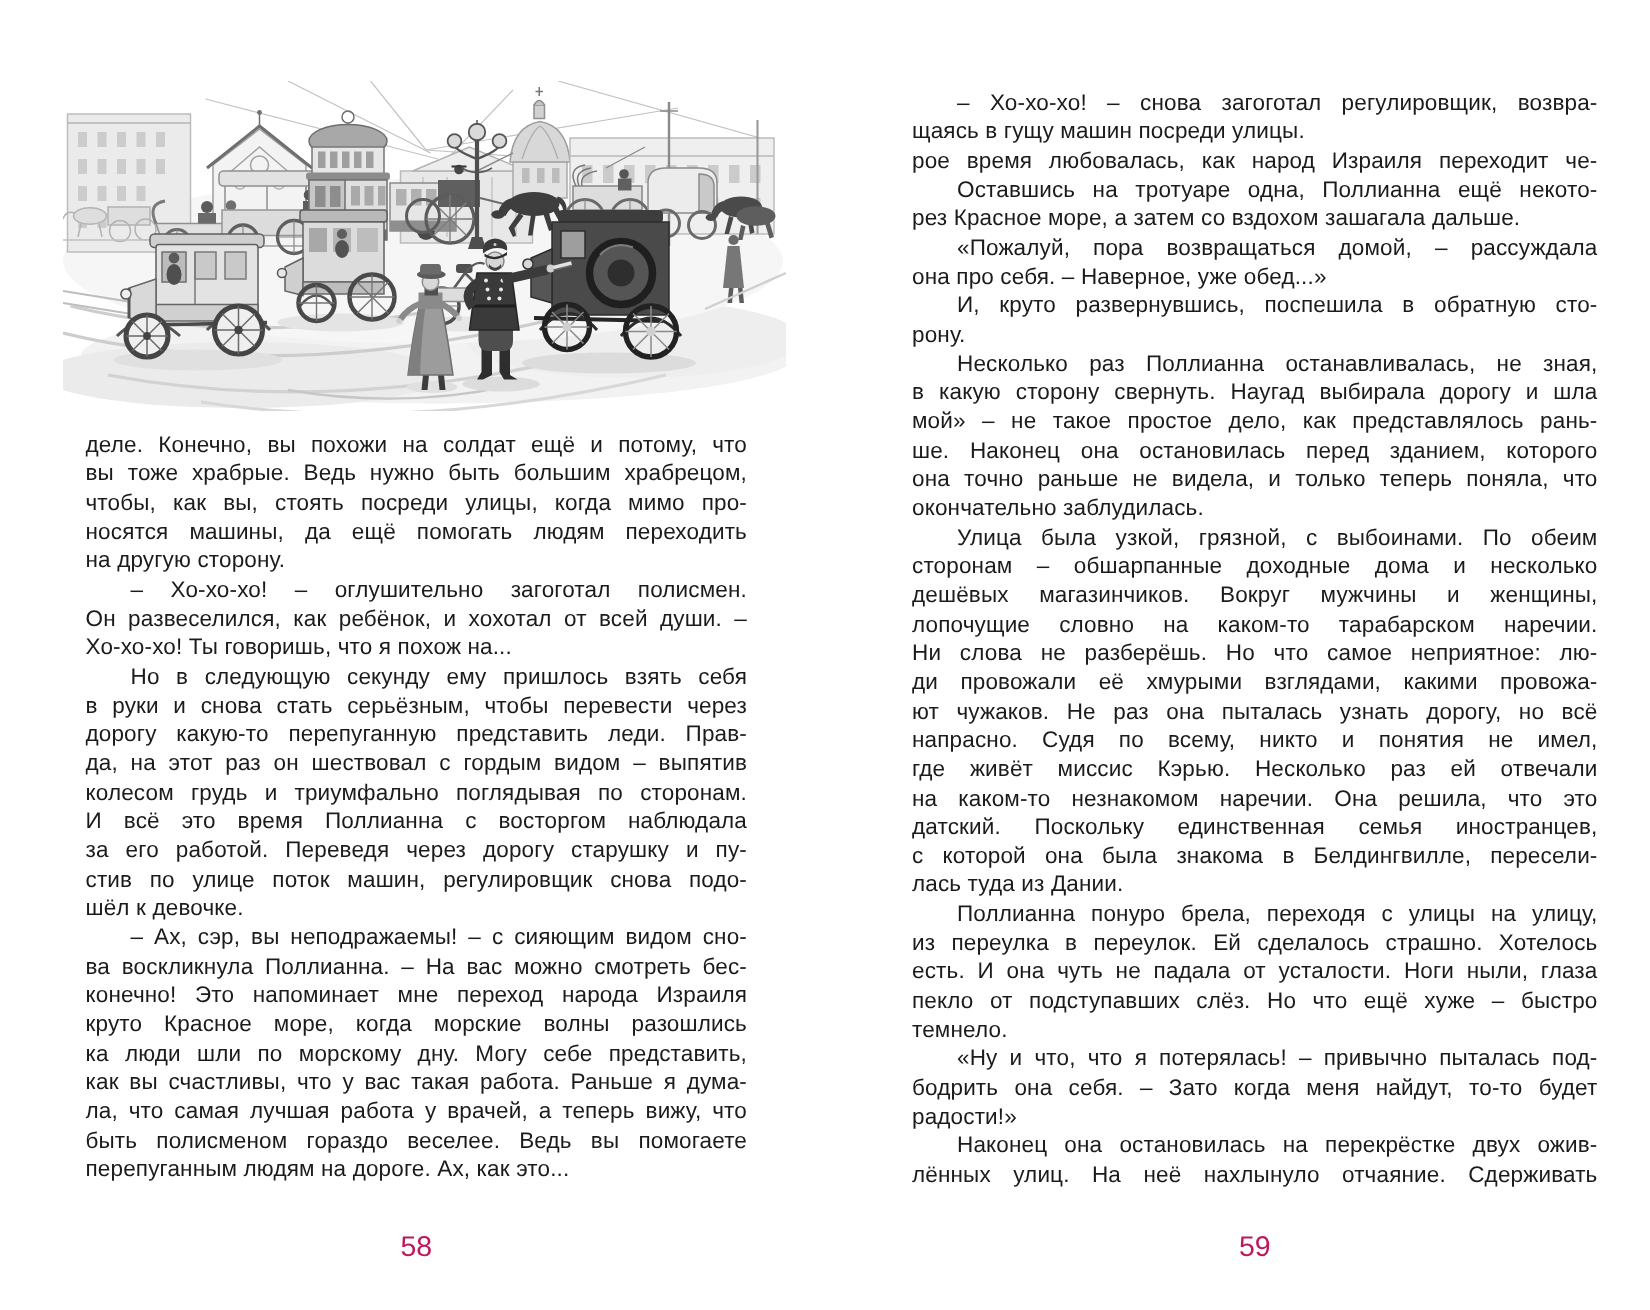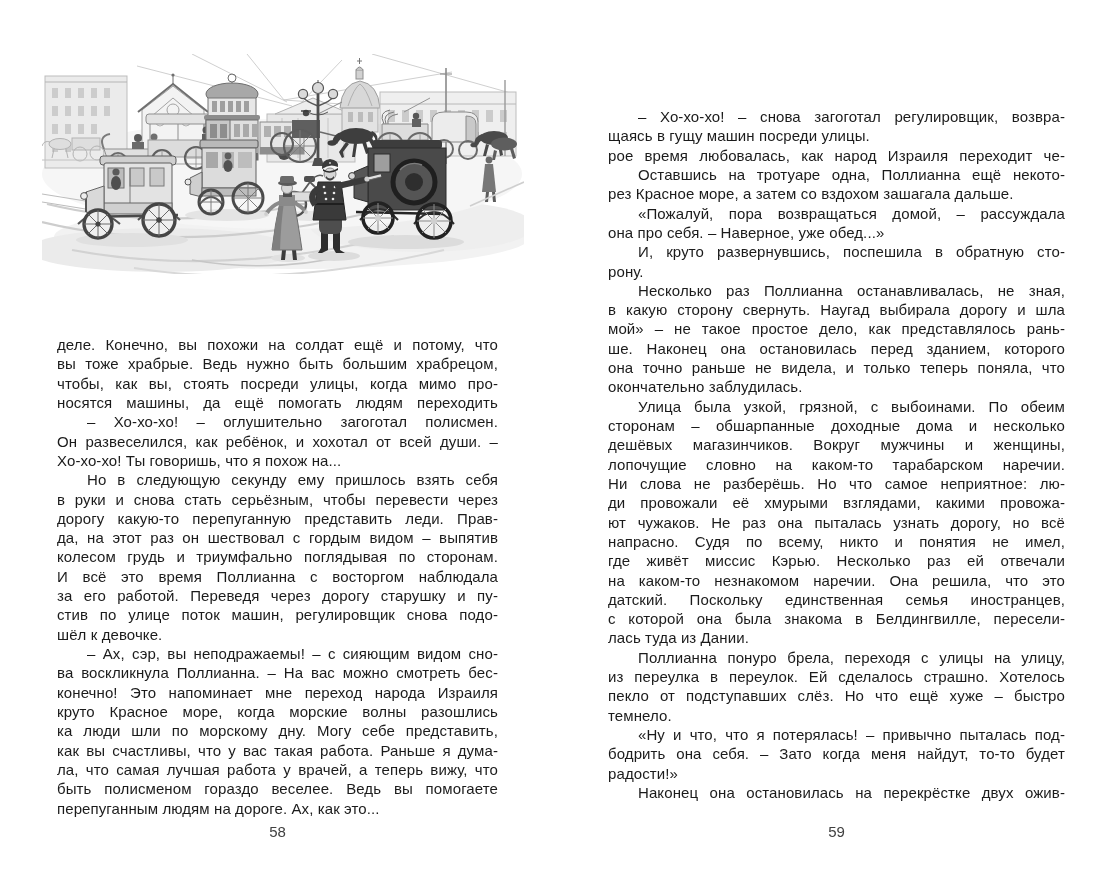--- a/index.html
+++ b/index.html
@@ -6,33 +6,33 @@
   body{
     width:1100px;height:873px;position:relative;overflow:hidden;
     background:#ffffff;
     font-family:"Liberation Sans","DejaVu Sans",sans-serif;
     color:#1b1b1b;
   }
   .spread{position:absolute;inset:0;}
   .illustration{
     position:absolute;left:42px;top:54px;width:482px;height:220px;
   }
-  .textcol{position:absolute;margin-top:48px;}
+  .textcol{position:absolute;}
   .textcol-left{left:57px;top:287px;width:441px;}
   .textcol-right{left:608px;top:59px;width:457px;}
   .ln{
     font-size:15px;height:19.32px;line-height:19.32px;
     text-align:justify;overflow:hidden;
     letter-spacing:0.1px;
   }
   .ln.j{text-align-last:justify;}
   .ln.l{text-align-last:left;}
   .ln.ind{text-indent:30px;}
   .pagenum{
-    position:absolute;font-size:15px;color:#404040;text-align:center;
+    position:absolute;font-size:19px;color:#be185d;text-align:center;
     top:822px;height:20px;line-height:20px;
   }
   .pagenum-left{left:57px;width:441px;}
   .pagenum-right{left:608px;width:457px;}
 </style>
 </head>
 <body>
 
 <div class="spread">
 
@@ -396,20 +396,21 @@
       <path d="M236,129 a9.5 3 0 0 1 19,0 a9.5 3 0 0 1 -19,0 z" fill="#5a5a5a"></path>
       <path d="M240,122 h10 q2,0 2,3 v4 h-14 v-4 q0,-3 2,-3 z" fill="#6a6a6a"></path>
     </g>
   </svg>
 
   <div class="textcol textcol-left">
       <div class="ln j">деле. Конечно, вы похожи на солдат ещё и потому, что</div>
       <div class="ln j">вы тоже храбрые. Ведь нужно быть большим храбрецом,</div>
       <div class="ln j">чтобы, как вы, стоять посреди улицы, когда мимо про-</div>
       <div class="ln j">носятся машины, да ещё помогать людям переходить</div>
+      <div class="ln l">на другую сторону.</div>
       <div class="ln j ind">– Хо-хо-хо! – оглушительно загоготал полисмен.</div>
       <div class="ln j">Он развеселился, как ребёнок, и хохотал от всей души. –</div>
       <div class="ln l">Хо-хо-хо! Ты говоришь, что я похож на...</div>
       <div class="ln j ind">Но в следующую секунду ему пришлось взять себя</div>
       <div class="ln j">в руки и снова стать серьёзным, чтобы перевести через</div>
       <div class="ln j">дорогу какую-то перепуганную представить леди. Прав-</div>
       <div class="ln j">да, на этот раз он шествовал с гордым видом – выпятив</div>
       <div class="ln j">колесом грудь и триумфально поглядывая по сторонам.</div>
       <div class="ln j">И всё это время Поллианна с восторгом наблюдала</div>
       <div class="ln j">за его работой. Переведя через дорогу старушку и пу-</div>
@@ -450,23 +451,25 @@
       <div class="ln j">ди провожали её хмурыми взглядами, какими провожа-</div>
       <div class="ln j">ют чужаков. Не раз она пыталась узнать дорогу, но всё</div>
       <div class="ln j">напрасно. Судя по всему, никто и понятия не имел,</div>
       <div class="ln j">где живёт миссис Кэрью. Несколько раз ей отвечали</div>
       <div class="ln j">на каком-то незнакомом наречии. Она решила, что это</div>
       <div class="ln j">датский. Поскольку единственная семья иностранцев,</div>
       <div class="ln j">с которой она была знакома в Белдингвилле, пересели-</div>
       <div class="ln l">лась туда из Дании.</div>
       <div class="ln j ind">Поллианна понуро брела, переходя с улицы на улицу,</div>
       <div class="ln j">из переулка в переулок. Ей сделалось страшно. Хотелось</div>
+      <div class="ln j">есть. И она чуть не падала от усталости. Ноги ныли, глаза</div>
       <div class="ln j">пекло от подступавших слёз. Но что ещё хуже – быстро</div>
       <div class="ln l">темнело.</div>
       <div class="ln j ind">«Ну и что, что я потерялась! – привычно пыталась под-</div>
       <div class="ln j">бодрить она себя. – Зато когда меня найдут, то-то будет</div>
       <div class="ln l">радости!»</div>
       <div class="ln j ind">Наконец она остановилась на перекрёстке двух ожив-</div>
+      <div class="ln j">лённых улиц. На неё нахлынуло отчаяние. Сдерживать</div>
     </div>
 
   <div class="pagenum pagenum-left">58</div>
   <div class="pagenum pagenum-right">59</div>
 </div>
 
 </body></html>

